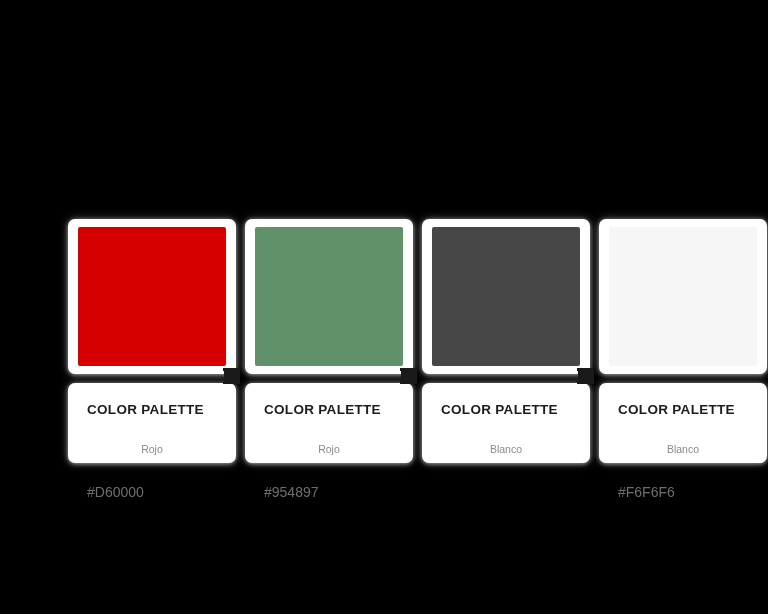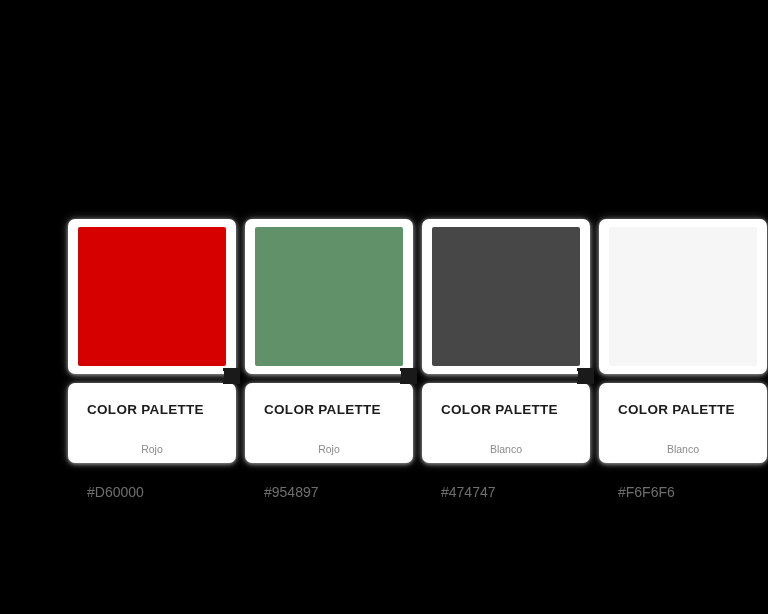--- a/index.html
+++ b/index.html
@@ -150,21 +150,20 @@
       </div>
     </div>
 
     <div class="palette-card">
       <div class="swatch-frame">
         <div class="swatch" style="background:#474747;"></div>
       </div>
       <div class="info-card">
         <div class="card-title">COLOR PALETTE</div>
         <div class="color-name">Blanco</div>
-        <div class="color-hex">#474747</div>
       </div>
     </div>
 
     <div class="palette-card">
       <div class="swatch-frame">
         <div class="swatch" style="background:#F6F6F6;"></div>
       </div>
       <div class="info-card">
         <div class="card-title">COLOR PALETTE</div>
         <div class="color-name">Blanco</div>

